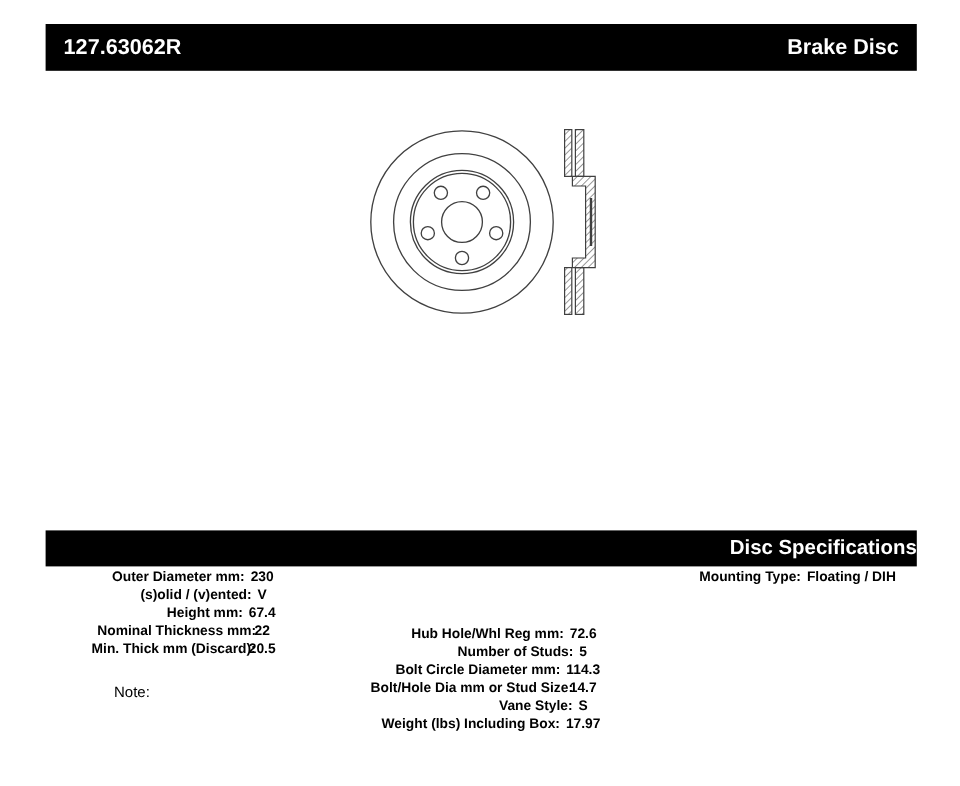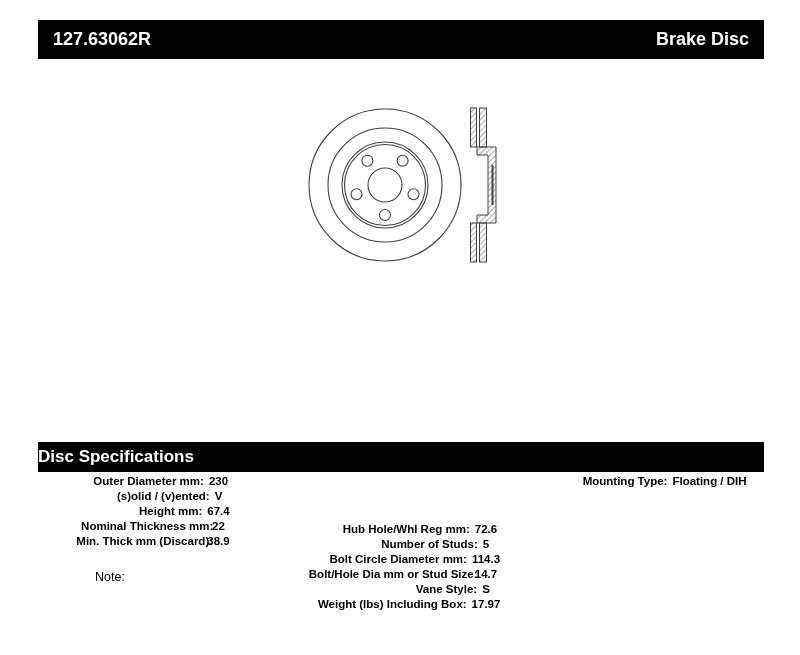--- a/index.html
+++ b/index.html
@@ -31,21 +31,21 @@
     width: 220px; height: 170px;
   }
   .spec-bar {
     position: absolute;
     left: 38px; top: 442px;
     width: 726px; height: 30px;
     background: #000000;
     color: #ffffff;
     display: flex;
     align-items: center;
-    justify-content: flex-start;
+    justify-content: flex-end;
     font-size: 17px;
     font-weight: bold;
   }
   .spec-columns {
     position: absolute;
     left: 38px; top: 474px;
     width: 726px;
     display: flex;
     color: #000000;
   }
@@ -138,21 +138,21 @@
       <div class="spec-row">
         <span class="spec-label">Height mm:</span>
         <span class="spec-value">67.4</span>
       </div>
       <div class="spec-row">
         <span class="spec-label">Nominal Thickness mm:</span>
         <span class="spec-value">22</span>
       </div>
       <div class="spec-row">
         <span class="spec-label">Min. Thick mm (Discard):</span>
-        <span class="spec-value">38.9</span>
+        <span class="spec-value">20.5</span>
       </div>
     </div>
 
     <div class="spec-col col-middle">
       <div class="spec-row">
         <span class="spec-label">Hub Hole/Whl Reg mm:</span>
         <span class="spec-value">72.6</span>
       </div>
       <div class="spec-row">
         <span class="spec-label">Number of Studs:</span>

